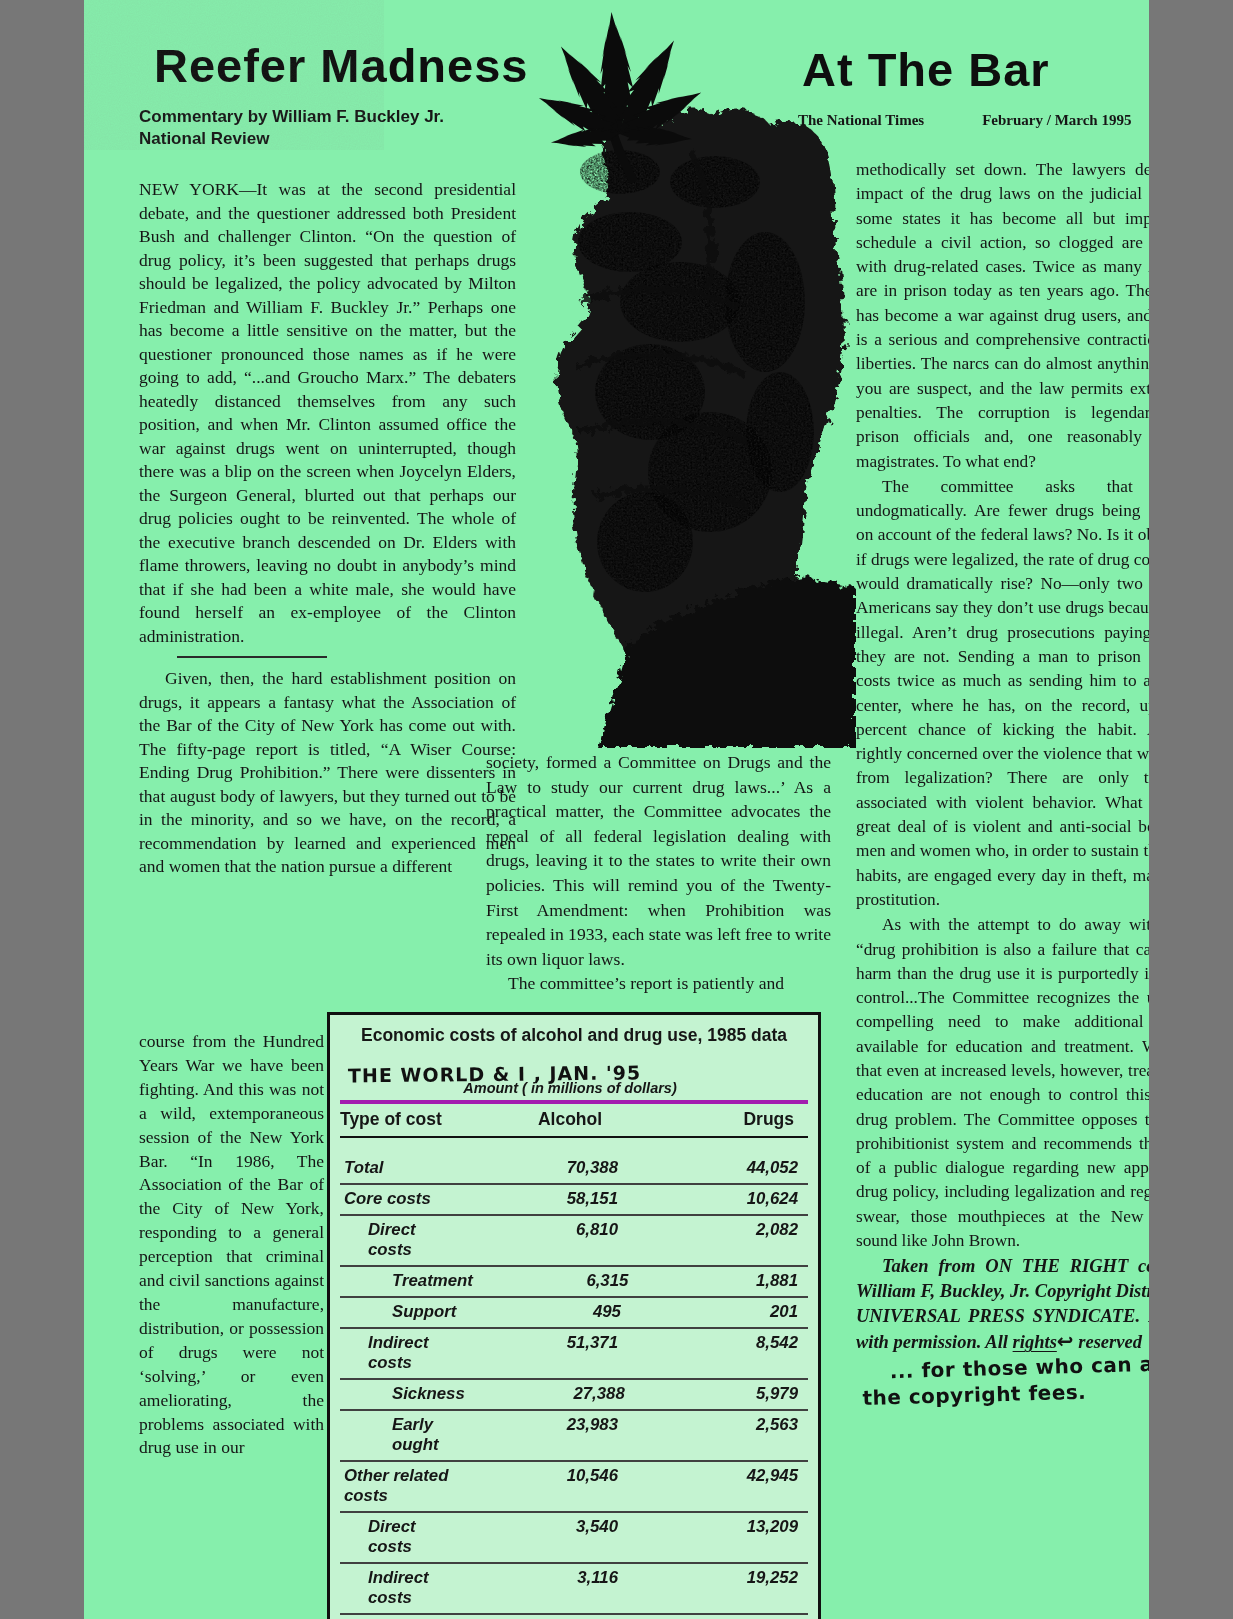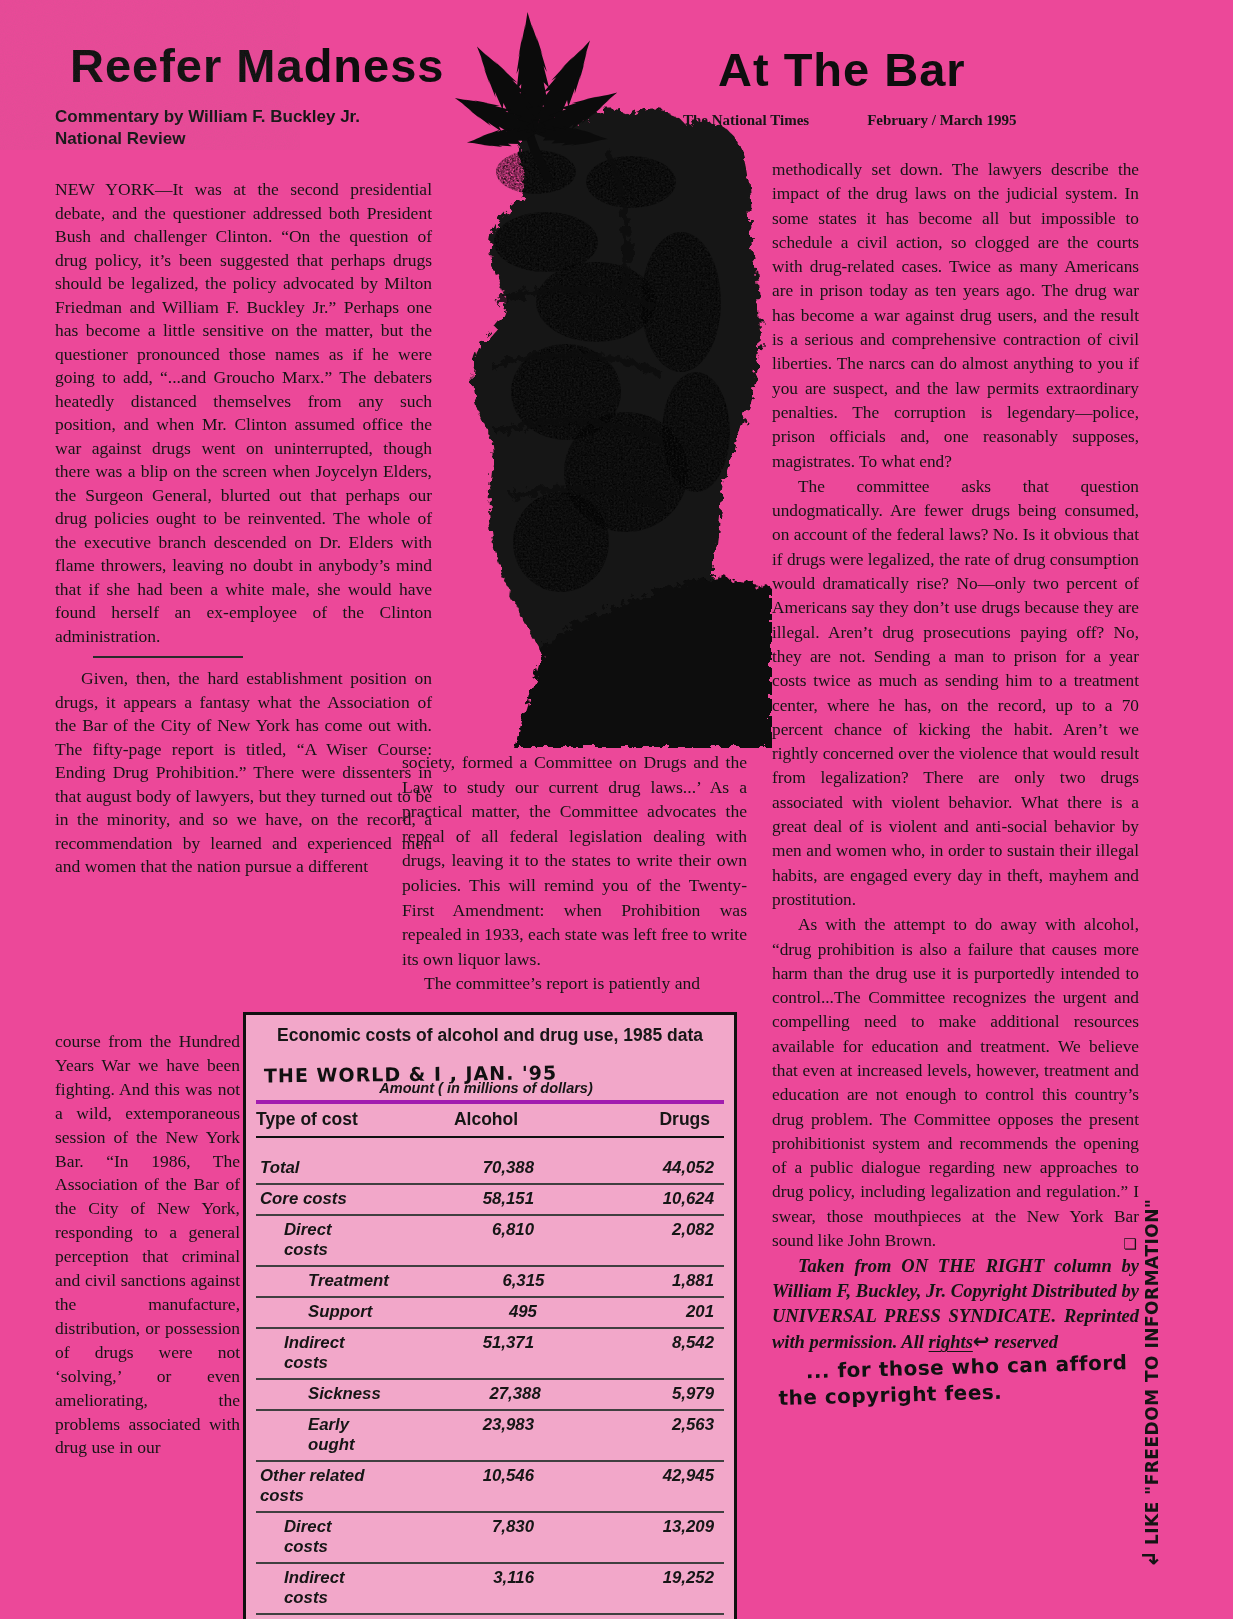--- a/index.html
+++ b/index.html
@@ -1,30 +1,30 @@
 <!DOCTYPE html>
 <html><head>
 <meta charset="utf-8">
 <style>
   html,body { margin:0; padding:0; background:#777; }
   .page {
-    position:relative; width:1233px; height:1619px; margin:0 auto;
-    background:#ec4899; overflow:hidden; color:#161616;
+    position:relative; width:1065px; height:1619px; margin:0 auto;
+    background:#86efac; overflow:hidden; color:#161616;
     font-family:"Liberation Serif", serif;
   }
   .noise-layer { position:absolute; inset:0; pointer-events:none; opacity:.5; z-index:40; }
 
   
   .headline { position:absolute; font-family:"Liberation Sans", sans-serif; font-weight:600; font-size:47px; letter-spacing:1px; color:#0e0e0e; white-space:nowrap; }
   .headline-left { left:70px; top:38px; }
   .headline-right { left:718px; top:42px; }
   .byline-block { position:absolute; left:55px; top:106px; font-family:"Liberation Sans", sans-serif; font-size:17px; line-height:22px; }
   .byline-block .b1 { font-weight:600; }
   .byline-block .b2 { font-weight:800; }
-  .publine { position:absolute; left:683px; top:112px; width:380px; display:flex; gap:58px; font-size:15px; font-weight:bold; }
+  .publine { position:absolute; left:714px; top:112px; width:380px; display:flex; gap:58px; font-size:15px; font-weight:bold; }
   .publine .pub { font-family:"Liberation Serif", serif; }
   .publine .date { font-family:"Liberation Serif", serif; font-weight:600; }
 
   .page-circle {
     position:absolute; left:676px; top:153px; width:66px; height:60px;
     border:3.5px solid #101010; border-radius:46% 54% 50% 50% / 52% 48% 56% 46%;
     display:flex; align-items:center; justify-content:center;
     font-family:"Liberation Sans", sans-serif; font-size:36px; letter-spacing:6px;
     padding-left:4px; box-sizing:border-box;
   }
@@ -240,21 +240,21 @@
           <span class="c-alc">23,983</span>
           <span class="c-drg">2,563</span>
         </div>
       <div class="t-row lvl0">
           <span class="cell-label">Other related costs</span>
           <span class="c-alc">10,546</span>
           <span class="c-drg">42,945</span>
         </div>
       <div class="t-row lvl1">
           <span class="cell-label">Direct costs</span>
-          <span class="c-alc">7,830</span>
+          <span class="c-alc">3,540</span>
           <span class="c-drg">13,209</span>
         </div>
       <div class="t-row lvl1">
           <span class="cell-label">Indirect costs</span>
           <span class="c-alc">3,116</span>
           <span class="c-drg">19,252</span>
         </div>
       <div class="t-row lvl0">
           <span class="cell-label">Special disease groups</span>
           <span class="c-alc"></span>

